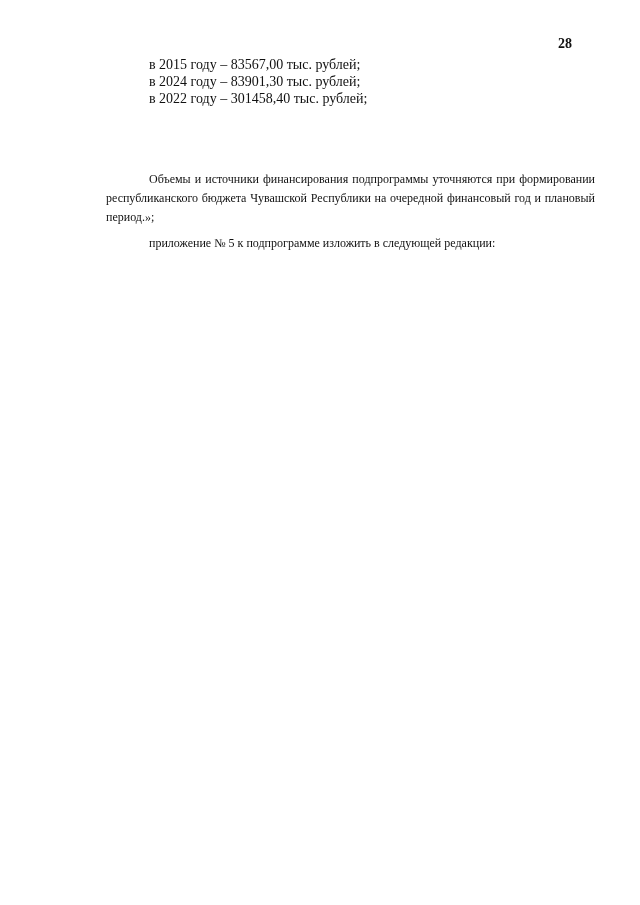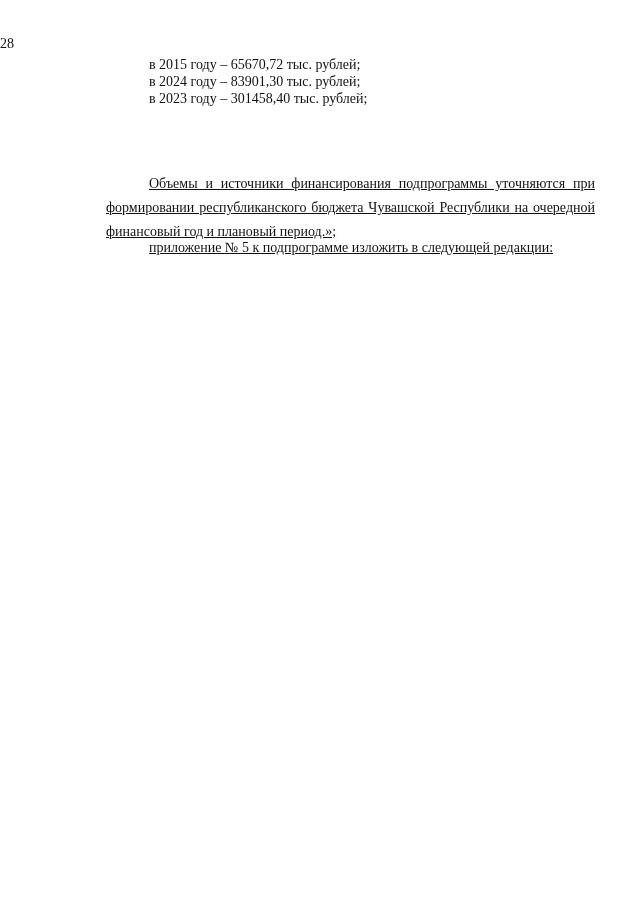--- a/index.html
+++ b/index.html
@@ -3,42 +3,42 @@
   <meta charset="utf-8">
   <style>
     html, body { margin: 0; padding: 0; background: #ffffff; }
     body {
       width: 640px; height: 905px; position: relative; overflow: hidden;
       font-family: "Liberation Serif", "DejaVu Serif", serif;
       color: #111111;
     }
     .page-number {
       position: absolute; top: 36px; left: 0; width: 572px;
-      text-align: left; font-size: 14px; line-height: 16px;
+      text-align: right; font-size: 14px; line-height: 16px; font-weight: bold;
     }
     .year-list {
       position: absolute; top: 56px; left: 149px;
       font-size: 14px; line-height: 17px;
     }
     .year-line { white-space: nowrap; }
     .paragraph {
       position: absolute; left: 106px; width: 489px;
-      font-size: 14px; line-height: 24px; text-align: justify; text-decoration: underline;
+      font-size: 12px; line-height: 19px; text-align: justify;
     }
     .para-1 { top: 158px; text-indent: 43px; }
     .para-2 { top: 222px; text-indent: 43px; }
   </style>
 </head>
 <body>
 
 <div>
   <div class="page-number">28</div>
 
   <div class="year-list">
-    <div class="year-line">в 2015 году – 65670,72 тыс. рублей;</div>
+    <div class="year-line">в 2015 году – 83567,00 тыс. рублей;</div>
     <div class="year-line">в 2024 году – 83901,30 тыс. рублей;</div>
-    <div class="year-line">в 2023 году – 301458,40 тыс. рублей;</div>
+    <div class="year-line">в 2022 году – 301458,40 тыс. рублей;</div>
   </div>
 
   <p class="paragraph para-1">Объемы и источники финансирования подпрограммы уточняются при формировании республиканского бюджета Чувашской Республики на очередной финансовый год и плановый период.»;</p>
 
   <p class="paragraph para-2">приложение № 5 к подпрограмме изложить в следующей редакции:</p>
 </div>
 
 </body></html>

